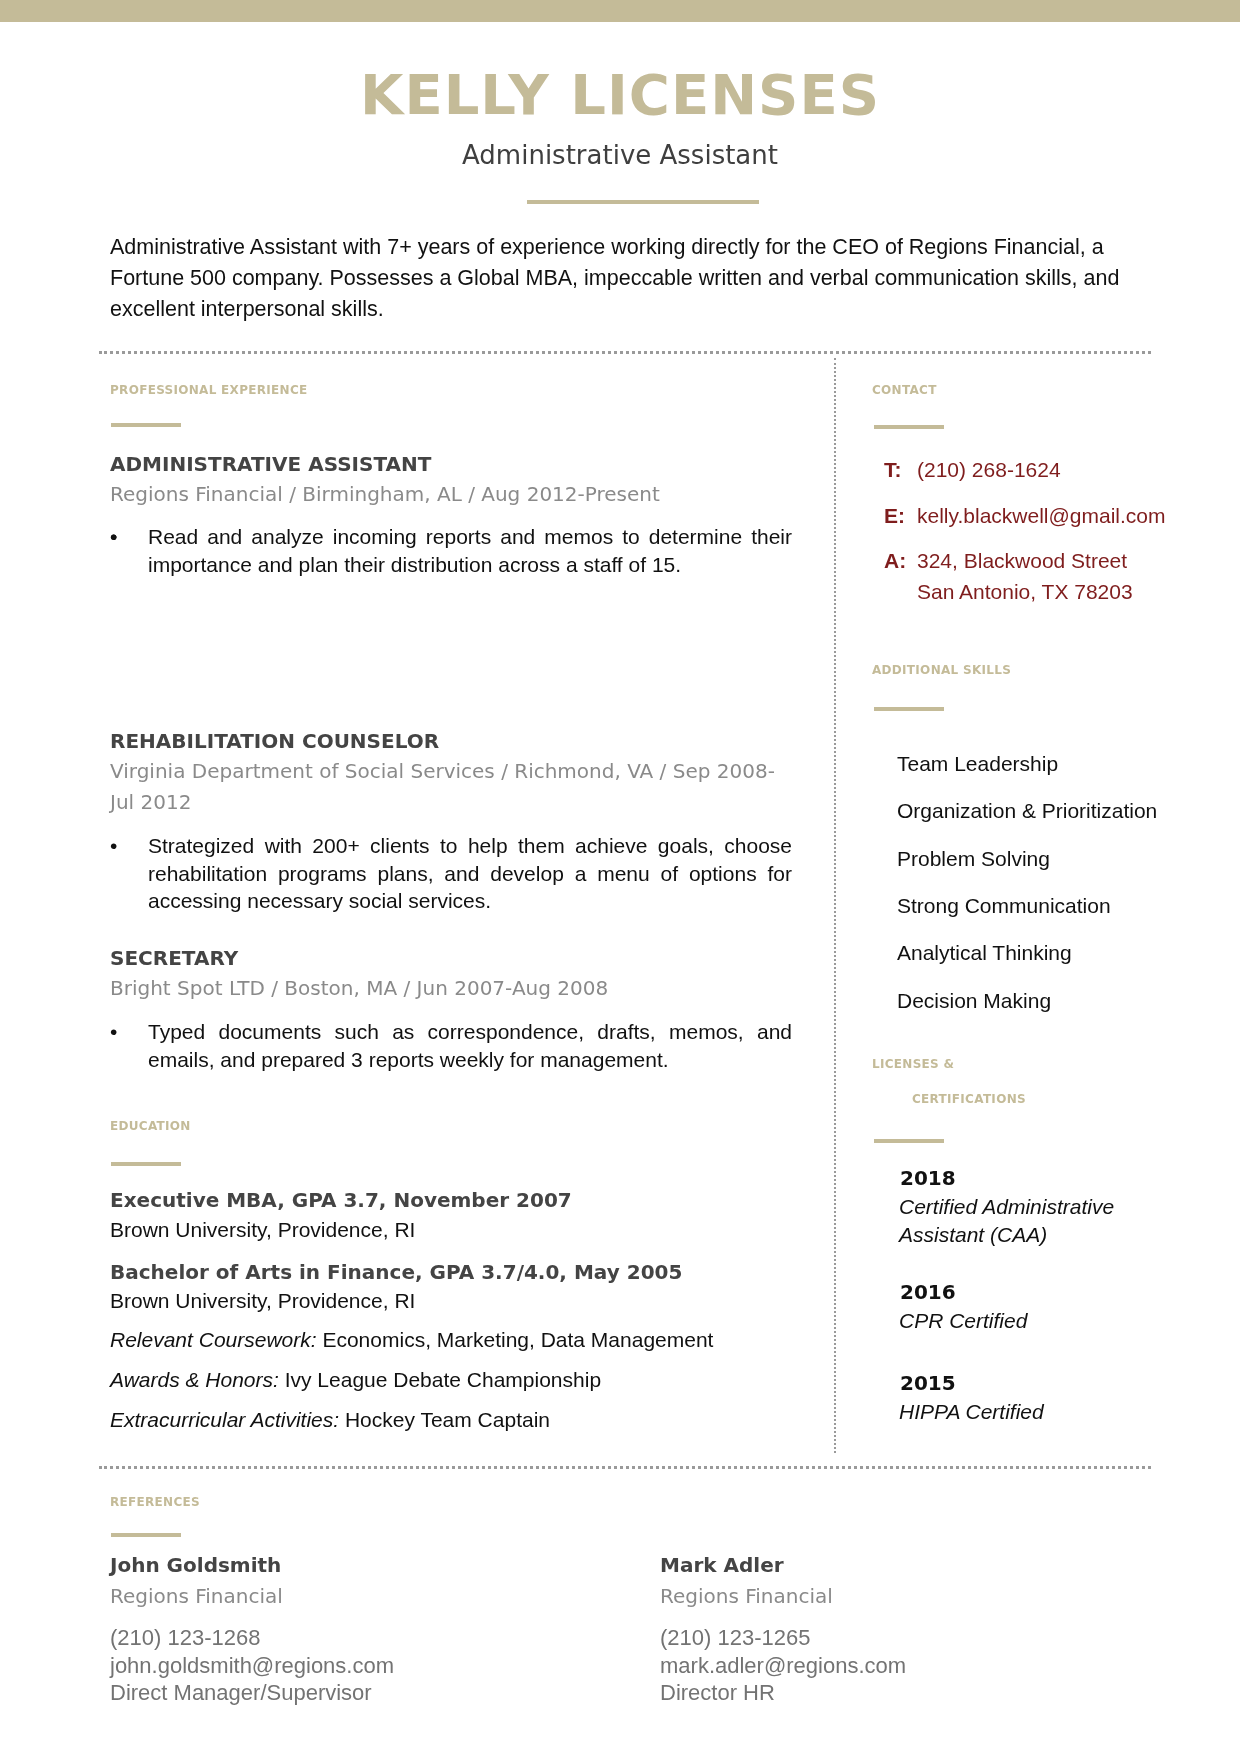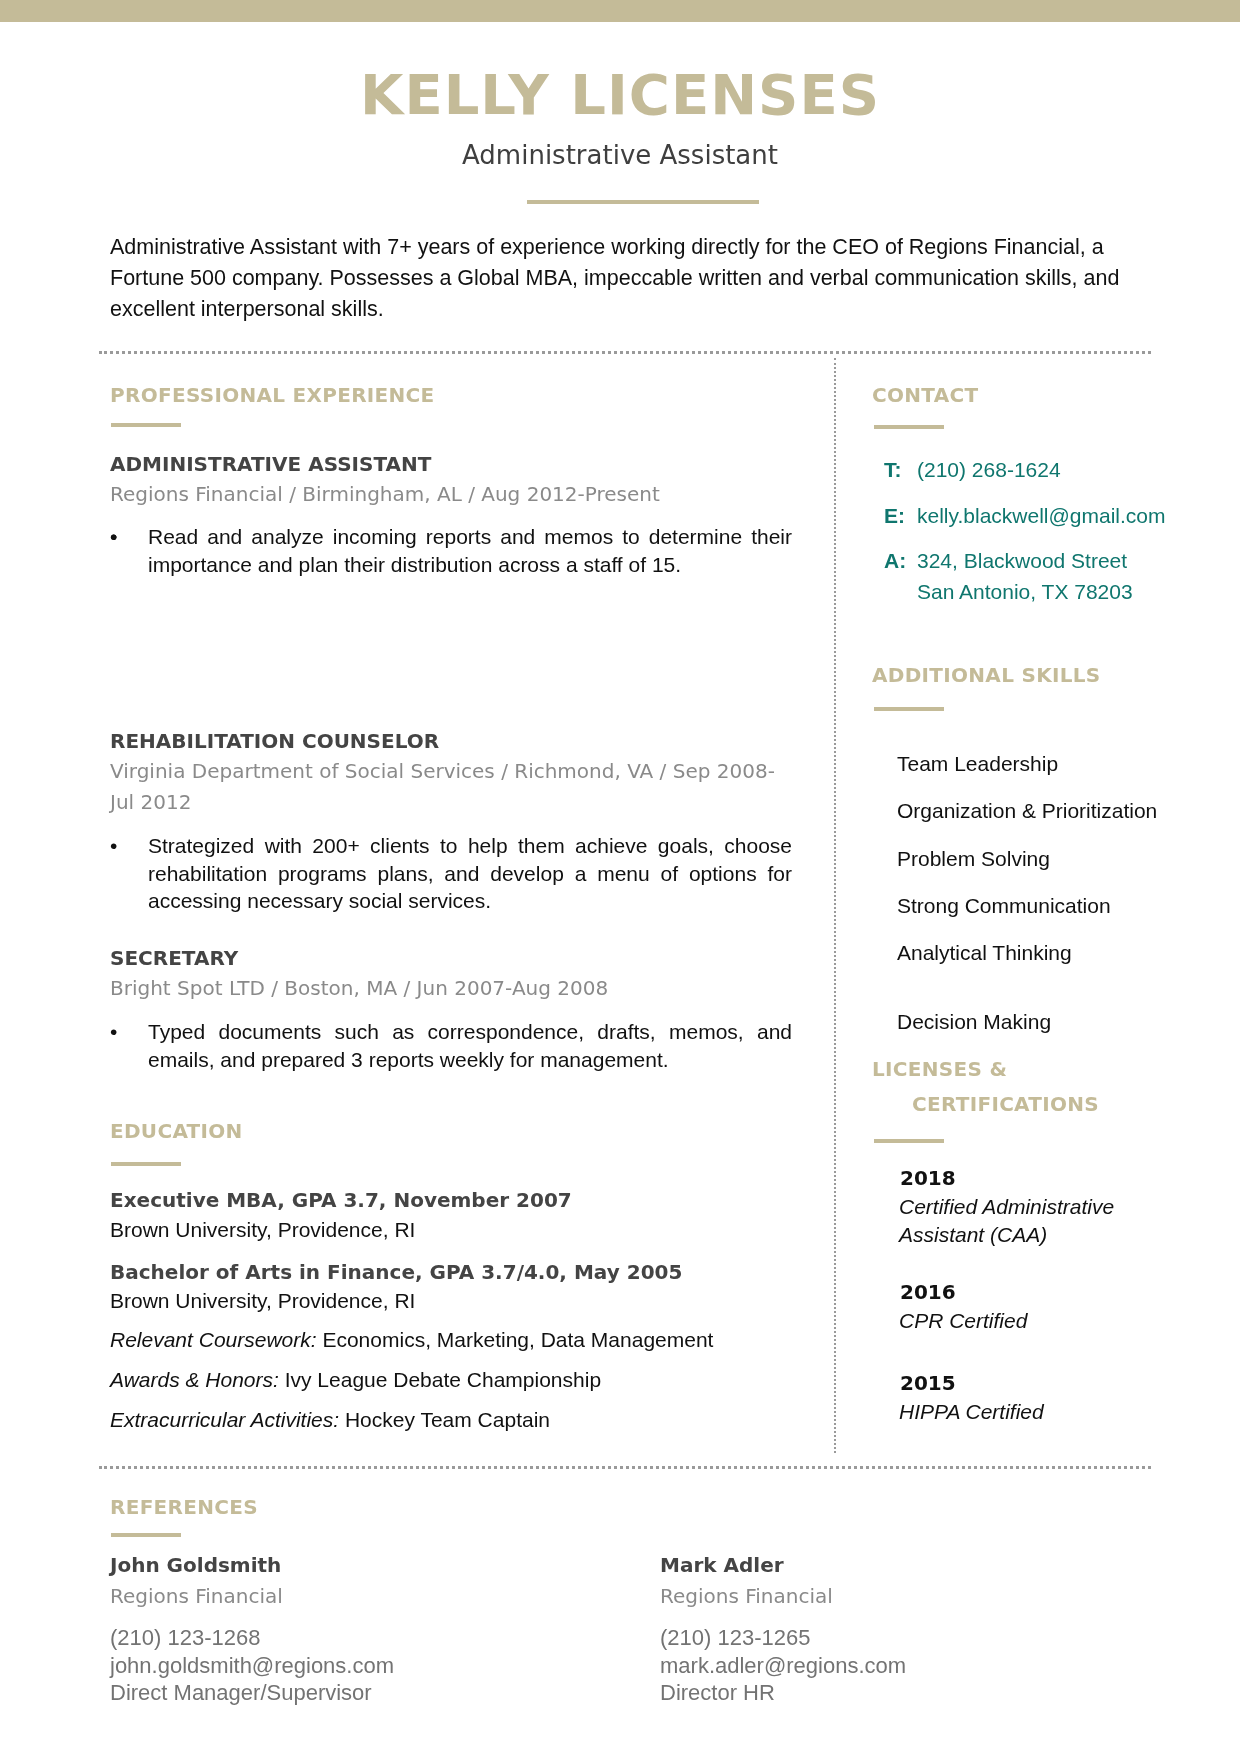--- a/index.html
+++ b/index.html
@@ -4,32 +4,32 @@
   <style>
     html, body { margin: 0; padding: 0; background: #ffffff; }
     body { width: 1240px; height: 1754px; position: relative; overflow: hidden; font-family: "Liberation Sans", sans-serif; color: #111; }
     .topbar { position: absolute; left: 0; top: 0; width: 1240px; height: 22px; background: #c4bb98; }
     .name { position: absolute; left: 0; width: 1240px; top: 62px; text-align: center; font-family: "DejaVu Sans", sans-serif; font-weight: bold; font-size: 56px; color: #c4bb98; letter-spacing: 1px; }
     .subtitle { position: absolute; left: 0; width: 1240px; top: 140px; text-align: center; font-family: "DejaVu Sans", sans-serif; font-size: 26px; color: #3f3f3f; }
     .title-rule { position: absolute; left: 527px; top: 200px; width: 232px; height: 4px; background: #c4bb98; }
     .summary { position: absolute; left: 110px; top: 232px; width: 1050px; font-size: 21.5px; line-height: 31px; color: #111; }
     .hdots { position: absolute; left: 99px; width: 1052px; height: 0; border-top: 3px dotted #9a9a9a; }
     .vdots { position: absolute; left: 834px; top: 358px; height: 1095px; width: 0; border-left: 2px dotted #9a9a9a; }
-    .sec-title { position: absolute; font-family: "DejaVu Sans", sans-serif; font-weight: bold; font-size: 20px; color: #c4bb98; letter-spacing: 0.3px; }
+    .sec-title { position: absolute; font-family: "DejaVu Sans", sans-serif; font-weight: bold; font-size: 12px; color: #c4bb98; letter-spacing: 0.3px; }
     .sec-rule { position: absolute; width: 70px; height: 4px; background: #c4bb98; }
     .job-title { position: absolute; left: 110px; font-family: "DejaVu Sans", sans-serif; font-weight: bold; font-size: 20px; color: #444; }
     .job-meta { position: absolute; left: 110px; width: 690px; font-family: "DejaVu Sans", sans-serif; font-size: 20px; color: #8a8a8a; line-height: 31px; }
     .bullets { position: absolute; left: 110px; width: 682px; margin: 0; padding: 0; list-style: none; font-size: 21px; line-height: 27.5px; }
     .bullets li { position: relative; padding-left: 38px; text-align: justify; }
     .bullets li .dot { position: absolute; left: 0; top: 0; }
     .edu-deg { position: absolute; left: 110px; font-family: "DejaVu Sans", sans-serif; font-weight: bold; font-size: 20px; color: #444; }
     .edu-school { position: absolute; left: 110px; font-size: 21px; color: #111; }
     .edu-line { position: absolute; left: 110px; font-size: 21px; color: #111; }
     .edu-line i { font-style: italic; }
-    .contact-row { position: absolute; left: 884px; font-size: 21px; line-height: 31px; color: #0f766e; }
+    .contact-row { position: absolute; left: 884px; font-size: 21px; line-height: 31px; color: #7f1d1d; }
     .contact-row b { display: inline-block; width: 33px; font-weight: bold; }
     .contact-row .cont { padding-left: 33px; }
     .skill { position: absolute; left: 897px; font-size: 21px; color: #111; }
     .cert-year { position: absolute; left: 900px; font-family: "DejaVu Sans", sans-serif; font-weight: bold; font-size: 20px; color: #111; }
     .cert-name { position: absolute; left: 899px; width: 300px; font-size: 21px; line-height: 28px; color: #111; font-style: italic; }
     .ref-name { position: absolute; font-family: "DejaVu Sans", sans-serif; font-weight: bold; font-size: 20px; color: #444; }
     .ref-org { position: absolute; font-family: "DejaVu Sans", sans-serif; font-size: 20px; color: #8a8a8a; }
     .ref-lines { position: absolute; font-size: 22px; line-height: 27.5px; color: #737373; }
   </style>
 </head>
@@ -87,21 +87,21 @@
 <div class="contact-row" style="top:545px;"><b>A:</b><span>324, Blackwood Street</span><div class="cont">San Antonio, TX 78203</div></div>
 
 <div class="sec-title" style="left:872px; top:663px;">ADDITIONAL SKILLS</div>
 <div class="sec-rule" style="left:874px; top:707px;"></div>
 
 <div class="skill" style="top:752px;">Team Leadership</div>
 <div class="skill" style="top:799px;">Organization &amp; Prioritization</div>
 <div class="skill" style="top:847px;">Problem Solving</div>
 <div class="skill" style="top:894px;">Strong Communication</div>
 <div class="skill" style="top:941px;">Analytical Thinking</div>
-<div class="skill" style="top:1010px;">Decision Making</div>
+<div class="skill" style="top:989px;">Decision Making</div>
 
 <div class="sec-title" style="left:872px; top:1057px;">LICENSES &amp;</div>
 <div class="sec-title" style="left:912px; top:1092px;">CERTIFICATIONS</div>
 <div class="sec-rule" style="left:874px; top:1139px;"></div>
 
 <div class="cert-year" style="top:1166px;">2018</div>
 <div class="cert-name" style="top:1193px;">Certified Administrative Assistant (CAA)</div>
 <div class="cert-year" style="top:1280px;">2016</div>
 <div class="cert-name" style="top:1307px;">CPR Certified</div>
 <div class="cert-year" style="top:1371px;">2015</div>

